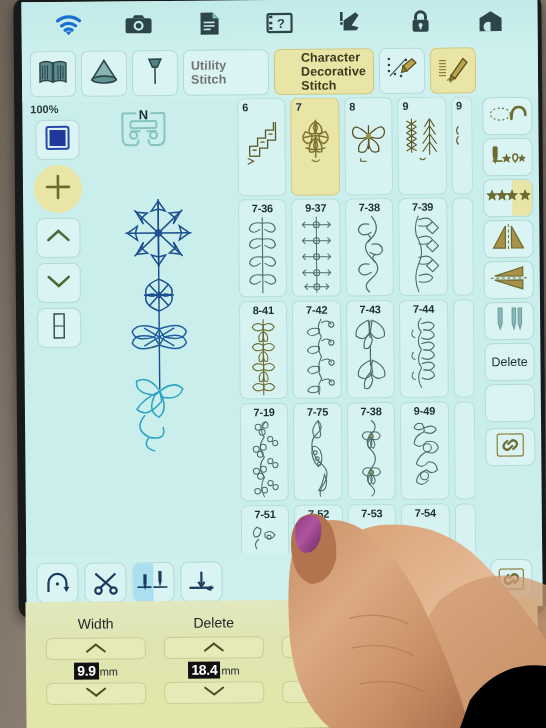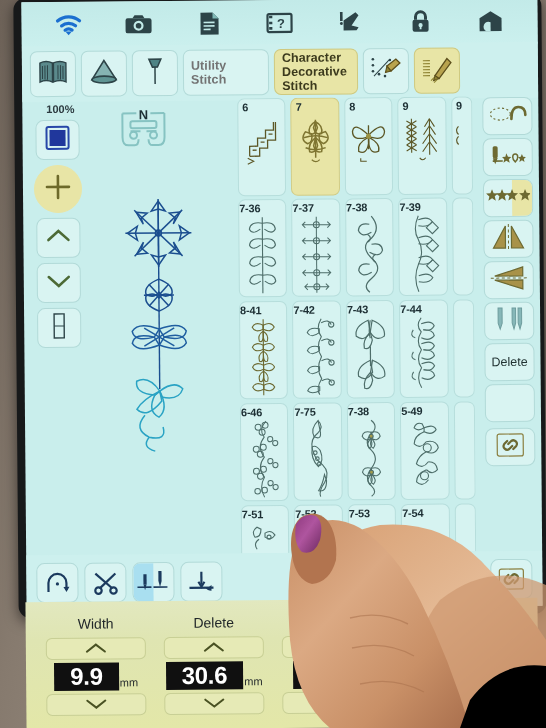--- a/index.html
+++ b/index.html
@@ -54,21 +54,21 @@
     letter-spacing:.1px;
   }
   .cat-btn.active{background:#e8e5a6;border-color:#cfc97f;}
   .cat-btn.active span{color:#3c3a1d;}
 
   
   #workarea{position:absolute;left:0;top:100px;width:100%;height:455px;}
 
   
   #leftcol{position:absolute;left:4px;top:0;width:62px;height:100%;}
-  #zoomlabel{font-size:11px;color:#2d3b40;margin:1px 0 2px 20px;font-weight:600;}
+  #zoomlabel{font-size:11px;color:#2d3b40;margin:1px 0 2px 4px;font-weight:600;}
   .lbtn{
     width:44px;height:40px;margin:5px auto;border:1px solid #b2dad8;border-radius:8px;
     background:#d9f4f2;display:flex;align-items:center;justify-content:center;box-sizing:border-box;
   }
   .lbtn.round{border-radius:50%;background:#e8e5a6;border-color:#e8e5a6;width:48px;height:48px;}
 
   
   #preview{position:absolute;left:66px;top:0;width:146px;height:100%;}
   #footbadge{position:absolute;left:28px;top:6px;}
   #stitchpreview{position:absolute;left:14px;top:78px;}
@@ -81,21 +81,21 @@
   .gcell{
     width:50px;border:1px solid #b7dedc;border-radius:7px;background:#d6f3f1;
     box-sizing:border-box;position:relative;overflow:hidden;
   }
   .gcell.h2{height:98px;}
   .gcell.sel{background:#e8e5a6;border-color:#d2cc86;}
   .gnum{
     font-size:11px;font-weight:700;color:#1d2f34;position:absolute;
     left:4px;top:2px;letter-spacing:-.2px;
   }
-  .gnum.center{left:0;width:100%;}
+  .gnum.center{left:0;width:100%;text-align:center;}
   .gart{position:absolute;left:0;top:15px;width:100%;height:calc(100% - 15px);}
   .gart svg{display:block;margin:0 auto;}
   .gcell.partial{width:22px;}
 
   
   #rightcol{position:absolute;right:2px;top:-4px;width:58px;height:100%;}
   .rbtn{
     width:50px;height:38px;margin:3px auto 0;border:1px solid #b2dad8;border-radius:8px;
     background:#d9f4f2;display:flex;align-items:center;justify-content:center;
     box-sizing:border-box;position:relative;overflow:hidden;
@@ -123,22 +123,22 @@
     transform:rotate(-0.5deg);display:flex;gap:6px;padding:14px 10px 0 14px;box-sizing:border-box;
   }
   .setcol{width:112px;display:flex;flex-direction:column;align-items:center;}
   .setlabel{font-size:14px;color:#22282a;margin-bottom:6px;}
   .setup,.setdown{
     width:100px;height:22px;border:1px solid #c8cf95;border-radius:6px;background:#e6eab6;
     display:flex;align-items:center;justify-content:center;box-sizing:border-box;
   }
   .setval{display:flex;align-items:flex-end;margin:3px 0;}
   .setnum{
-    background:#101010;color:#fff;font-size:24px;font-weight:700;
-    padding:0 16px;line-height:1.18;letter-spacing:-.3px;
+    background:#101010;color:#fff;font-size:14px;font-weight:700;
+    padding:0 3px;line-height:1.18;letter-spacing:-.3px;
   }
   .setunit{font-size:11px;color:#22282a;margin-left:1px;margin-bottom:2px;}
   .chev{font-size:13px;color:#4a5223;line-height:1;}
 
   
   #finger{position:absolute;left:0;top:0;width:546px;height:728px;pointer-events:none;}
 </style>
 </head>
 <body>
 
@@ -237,21 +237,21 @@
           <rect x="8.3" y="11" width="1.5" height="17" fill="#2d4448"></rect>
         </svg>
       </span>
     </div>
     <div class="cat-btn text" style="width:86px;">
       <span style="display:block;">
         <span style="display:block;">Utility</span>
         <span style="display:block;">Stitch</span>
       </span>
     </div>
-    <div class="cat-btn text active" style="width:84px;">
+    <div class="cat-btn text active" style="width:100px;justify-content:flex-end;">
       <span style="display:block;">
         <span style="display:block;">Character</span>
         <span style="display:block;">Decorative</span>
         <span style="display:block;">Stitch</span>
       </span>
     </div>
     <div class="cat-btn">
       <span>
         <svg width="34" height="30" viewBox="0 0 34 30">
           <g fill="#2d4448">
@@ -499,21 +499,21 @@
                 <path d="M22 24 Q34 22 35 30 Q32 36 24 30"></path>
                 <path d="M22 42 Q10 40 9 48 Q12 54 20 48"></path>
                 <path d="M22 42 Q34 40 35 48 Q32 54 24 48"></path>
                 <path d="M22 60 Q10 58 9 66 Q12 72 20 66"></path>
                 <path d="M22 60 Q34 58 35 66 Q32 72 24 66"></path>
               </g>
             </svg>
           </span>
         </div>
         <div class="gcell h2">
-          <span class="gnum center">7-37</span>
+          <span class="gnum center">9-37</span>
           <span class="gart">
             <svg width="44" height="80" viewBox="0 0 44 80">
               <g stroke="#4e6e6a" stroke-width="1" fill="none">
                 <path d="M22 2 V78"></path>
                 <g>
                   <path d="M22 10 L8 10 M11 7 L8 10 L11 13"></path>
                   <path d="M22 10 L36 10 M33 7 L36 10 L33 13"></path>
                   <circle cx="22" cy="10" r="3"></circle>
                 </g>
                 <g>
@@ -668,21 +668,21 @@
             </svg>
           </span>
         </div>
         <div class="gcell h2 partial">
           <span class="gnum"></span>
         </div>
       </div>
 
       <div class="grow" style="margin-bottom:4px;">
         <div class="gcell h2">
-          <span class="gnum center">6-46</span>
+          <span class="gnum center">7-19</span>
           <span class="gart">
             <svg width="44" height="80" viewBox="0 0 44 80">
               <g stroke="#4e6e6a" stroke-width="1" fill="none">
                 <path d="M24 2 Q16 10 22 18 Q14 28 22 38 Q14 48 22 58 Q16 68 22 78"></path>
                 <g>
                   <circle cx="16" cy="8" r="3"></circle>
                     <circle cx="23" cy="6" r="3"></circle>
                     <circle cx="20" cy="13" r="3"></circle>
                 </g>
                 <g>
@@ -749,21 +749,21 @@
                   <path d="M22 50 Q30 48 31 54 Q28 60 22 56 Z"></path>
                   <path d="M22 56 Q16 62 20 66 Q24 64 22 58 Z"></path>
                   <path d="M22 56 Q28 62 24 66 Q20 64 22 58 Z"></path>
                   <circle cx="22" cy="54" r="2" fill="#a39b4c"></circle>
                 </g>
               </g>
             </svg>
           </span>
         </div>
         <div class="gcell h2">
-          <span class="gnum center">5-49</span>
+          <span class="gnum center">9-49</span>
           <span class="gart">
             <svg width="44" height="80" viewBox="0 0 44 80">
               <g stroke="#4e6e6a" stroke-width="1.1" fill="none">
                 <path d="M20 6 Q14 4 12 10 Q16 14 22 10 Z"></path>
                 <path d="M22 10 Q32 6 34 12 Q30 18 22 14 Z"></path>
                 <path d="M22 14 Q12 18 12 26 Q18 32 24 24"></path>
                 <path d="M24 24 Q34 22 36 30 Q32 38 24 34"></path>
                 <path d="M24 34 Q16 38 14 46 Q20 52 26 44"></path>
                 <path d="M26 44 Q34 44 35 52 Q30 58 24 52"></path>
                 <path d="M24 52 Q14 56 14 64 Q20 70 26 62"></path>
@@ -990,21 +990,21 @@
   <div class="setcol">
     <div class="setlabel">Delete</div>
     <div class="setup">
       <span class="chev">
         <svg width="22" height="11" viewBox="0 0 22 11">
             <path d="M2 9 L11 2 L20 9" fill="none" stroke="#4a5223" stroke-width="2" stroke-linecap="round"></path>
           </svg>
       </span>
     </div>
     <div class="setval">
-      <span class="setnum">30.6</span>
+      <span class="setnum">18.4</span>
       <span class="setunit">mm</span>
     </div>
     <div class="setdown">
       <span class="chev">
         <svg width="22" height="11" viewBox="0 0 22 11">
             <path d="M2 2 L11 9 L20 2" fill="none" stroke="#4a5223" stroke-width="2" stroke-linecap="round"></path>
           </svg>
       </span>
     </div>
   </div>

